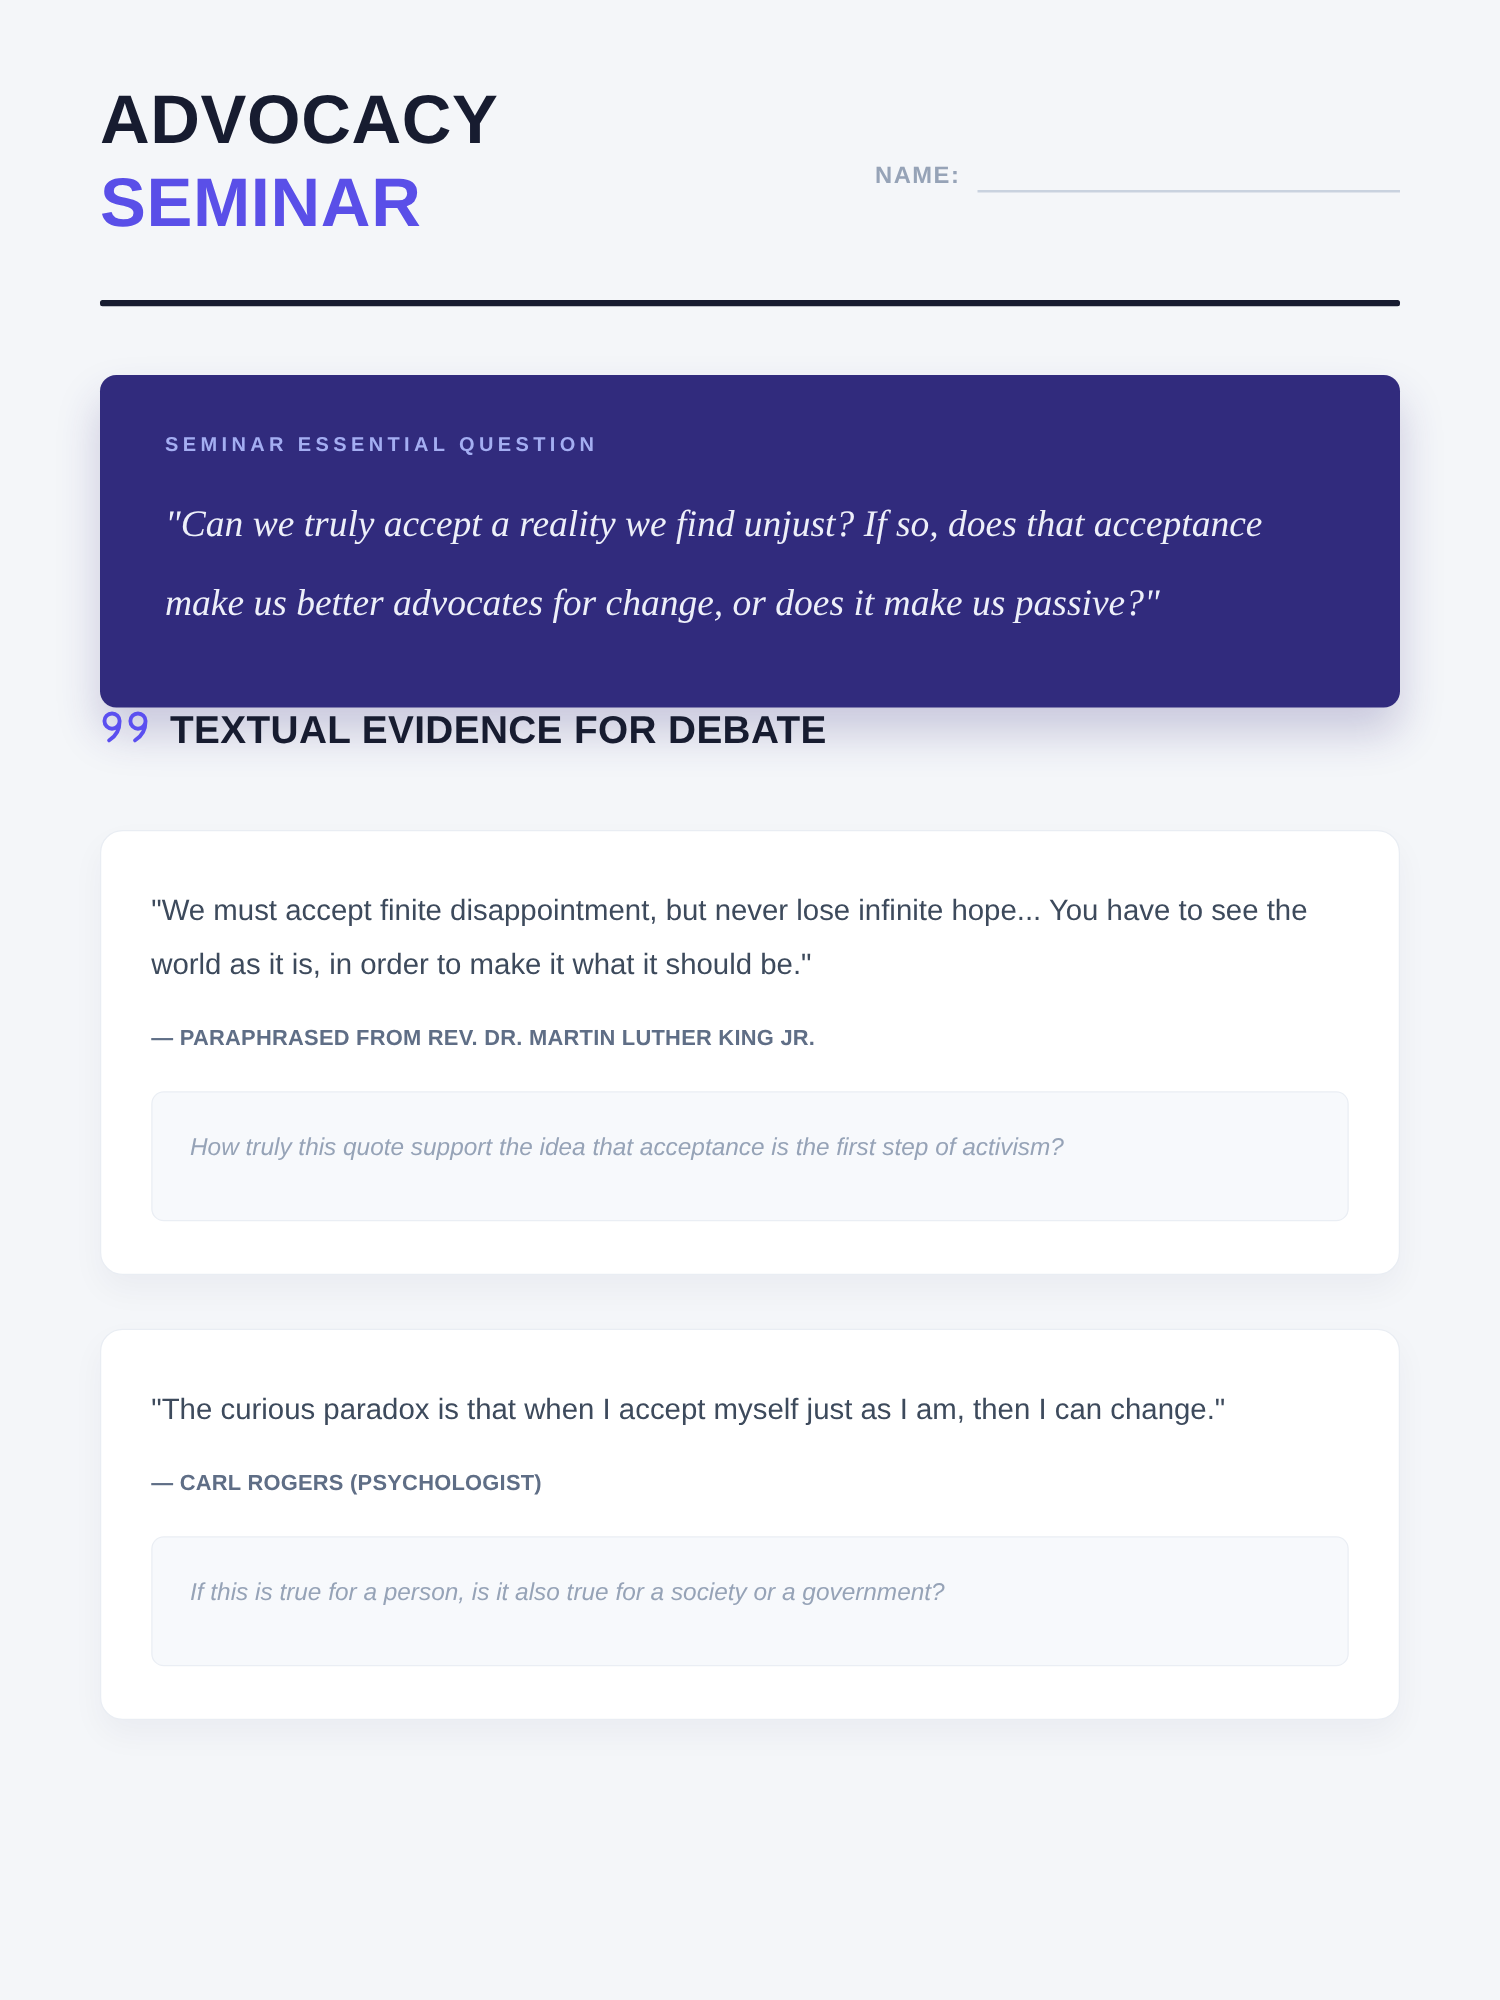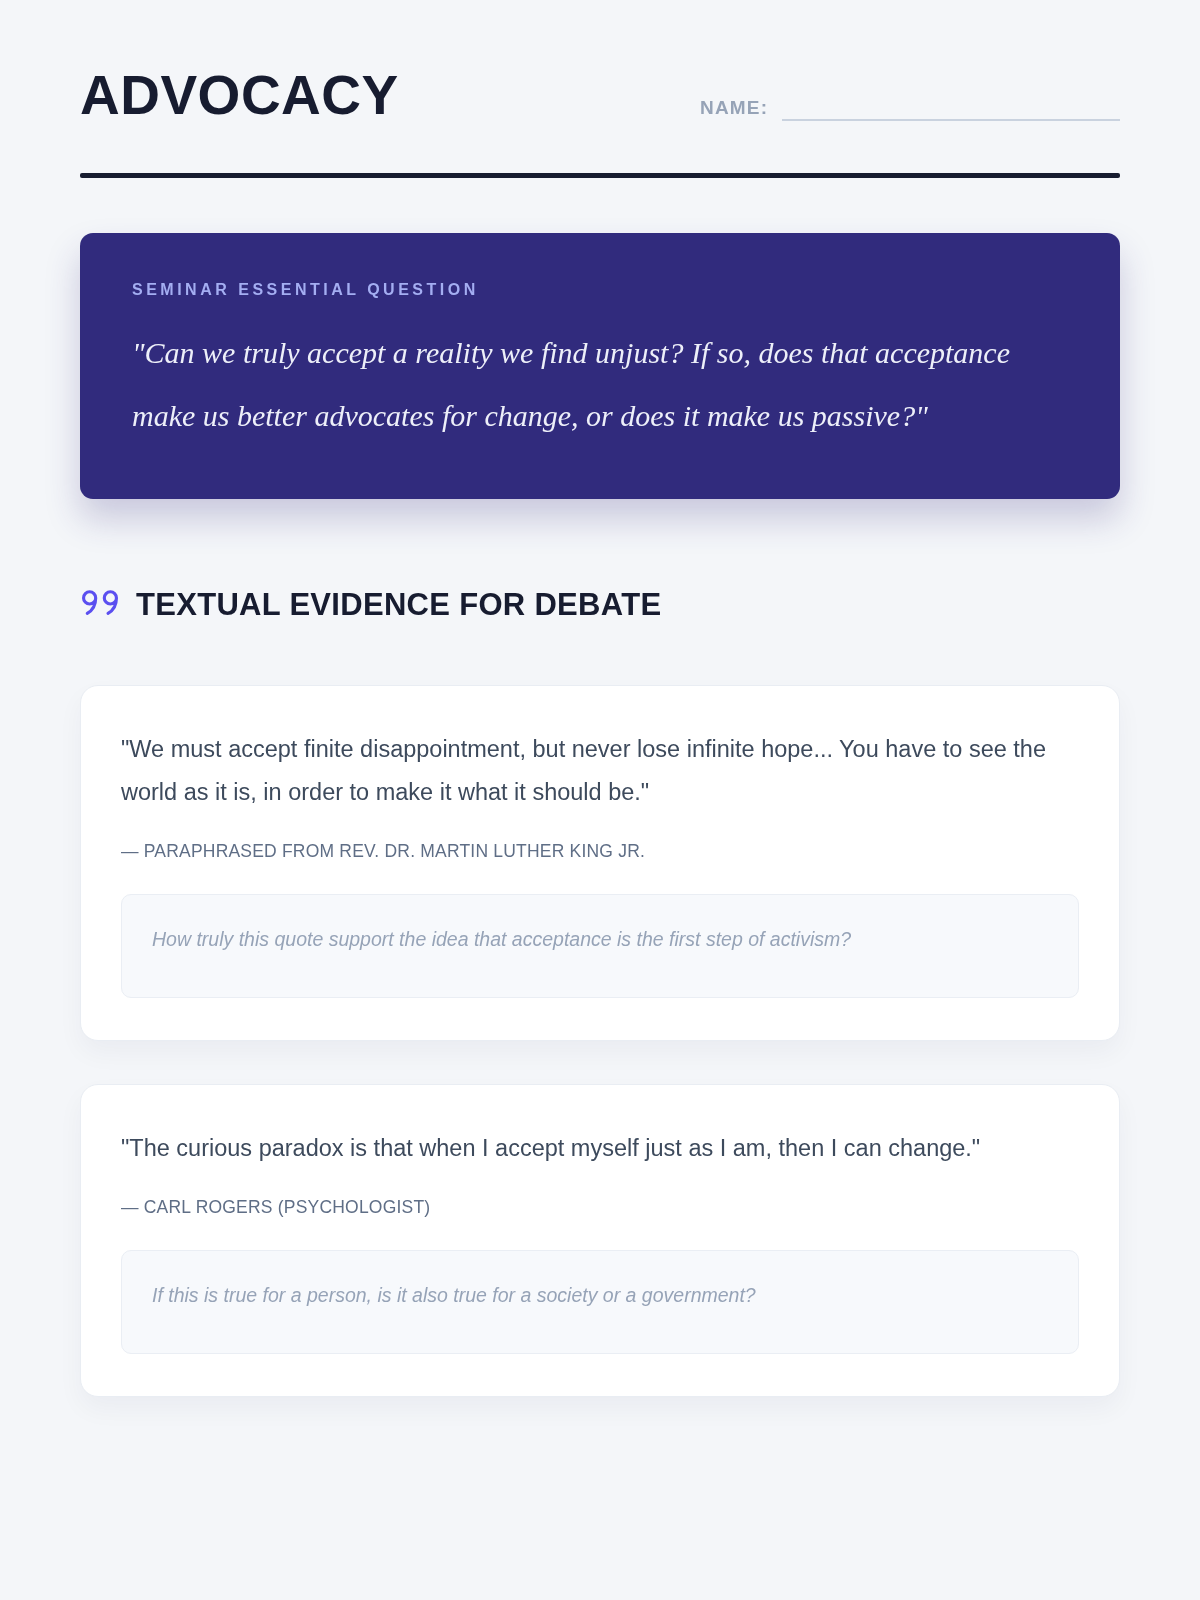--- a/index.html
+++ b/index.html
@@ -38,52 +38,53 @@
   .eq-eyebrow { font-size: 16px; font-weight: 800; letter-spacing: 3.5px; color: var(--periwinkle, #a4aef2); }
   .eq-question {
     margin-top: 22px;
     font-family: "Liberation Serif", serif;
     font-style: italic;
     font-size: 30px; line-height: 2.1;
     color: #edeff9;
   }
 
   
-  .section-head { margin-top: 88px; display: flex; align-items: center; gap: 16px; }
+  .section-head { display: flex; align-items: center; gap: 16px; }
   .section-head svg { display: block; }
   .section-title { font-size: 31px; font-weight: 800; letter-spacing: 0.3px; color: var(--ink-dark, #1b2134); }
 
   .quote-card {
     margin-top: 62px;
     background: #ffffff;
     border: 1px solid #e9edf3;
     border-radius: 18px;
     padding: 42px 40px;
     box-shadow: 0 12px 26px rgba(23, 32, 60, 0.045);
   }
   .quote-card + .quote-card { margin-top: 43px; }
   .quote-text { font-size: 23.5px; line-height: 1.85; color: var(--slate-dark, #3d4a5c); }
-  .quote-attr { margin-top: 26px; font-size: 17.5px; font-weight: 400; letter-spacing: 0.2px; color: var(--slate-mid, #5b6b84); }
+  .quote-attr { margin-top: 26px; font-size: 17.5px; font-weight: 700; letter-spacing: 0.2px; color: var(--slate-mid, #5b6b84); }
   .response-area {
     margin-top: 32px;
     background: #f7f9fc;
     border: 1px solid #eaeef4;
     border-radius: 10px;
     padding: 28px 30px 42px;
   }
   .response-prompt { font-style: italic; font-size: 19.5px; line-height: 1.65; color: var(--slate-faint, #94a1b6); }
 </style>
 </head>
 <body>
 
 <div class="page">
 
   <div class="header-row">
     <div>
       <div class="title-line">ADVOCACY</div>
+      <div class="title-line accent">SEMINAR</div>
     </div>
     <div class="name-block">
       <span class="name-label">NAME:</span>
       <span class="name-line"></span>
     </div>
   </div>
 
   <div class="divider"></div>
 
   <div class="eq-card">

